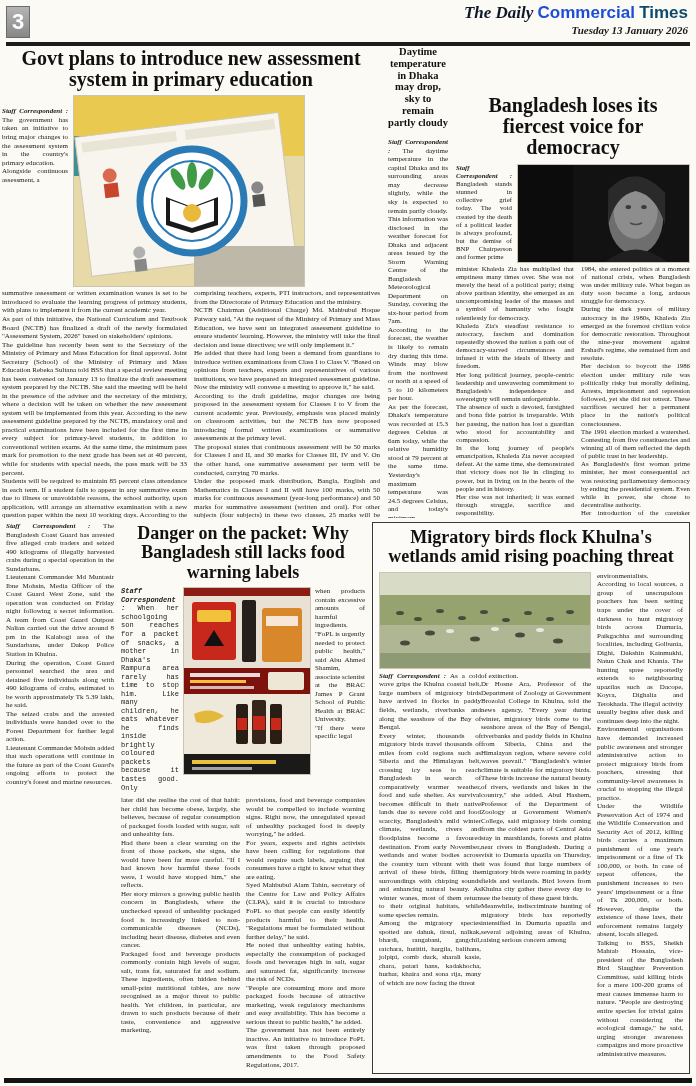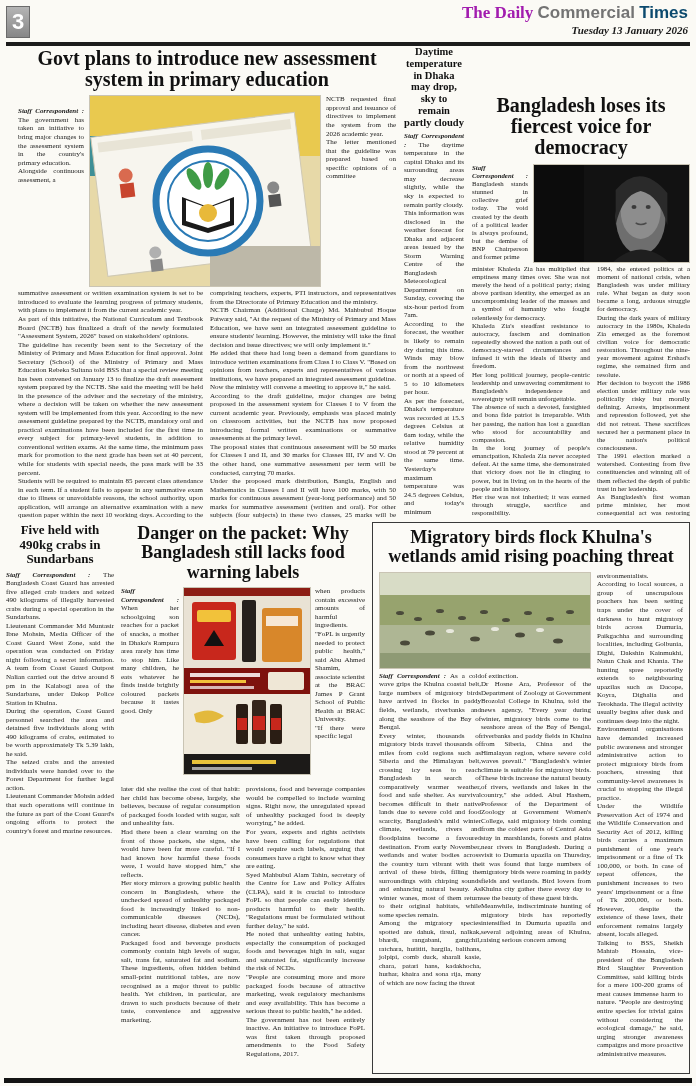--- a/index.html
+++ b/index.html
@@ -9,40 +9,40 @@
     font-family:"Liberation Serif", serif;
   }
   .page{position:absolute;inset:0;padding:4px 6px 0 6px;box-sizing:border-box;}
   
   .header{position:relative;height:38px;}
   .pageno{position:absolute;left:0;top:2px;width:22px;height:30px;
     background:linear-gradient(180deg,#b5b5b5,#878787);border:1px solid #6b6b6b;
     color:#fff;font:bold 22px/30px "Liberation Sans", sans-serif;text-align:center;}
   .masthead{position:absolute;right:2px;top:0;text-align:right;}
   .mast-line1{font-size:17px;line-height:18px;white-space:nowrap;}
-  .mast-daily{font-weight:bold;color:#a21caf;text-align:right;}
+  .mast-daily{font-style:italic;font-weight:bold;color:#0f172a;text-align:right;}
   .mast-commercial{font-family:"Liberation Sans", sans-serif;font-weight:bold;}
   .mast-times{font-family:"Liberation Sans", sans-serif;font-weight:bold;}
   .mast-date{font-size:11px;font-weight:bold;font-style:italic;margin-top:2px;}
   .toprule{position:absolute;left:0;right:0;top:38px;height:4px;background:#1c1c1c;
     box-shadow:0 6px 0 -4px #9a9a9a;}
   
   .txt p{margin:0;text-align:justify;}
   .bodytxt{font-size:7px;line-height:1.22;}
   .bodytxt-sm{font-size:6.8px;line-height:1.2;}
   .cols{display:flex;}
   .gap7{gap:7px;}
   .gap6{gap:6px;}
   h1,h2{font-family:"Liberation Serif", serif;color:#111;}
   .h-big{font-size:20px;line-height:1.06;font-weight:bold;text-align:center;margin:2px 0 5px;}
   .h-mid{font-size:18px;line-height:1.08;font-weight:bold;text-align:center;margin:2px 0 5px;}
   .h-small{font-size:13px;line-height:1.12;font-weight:bold;text-align:center;margin:1px 0 4px;}
-  .h-weather{font-size:10.5px;line-height:1.12;font-weight:bold;text-align:center;margin:0 0 4px;}
+  .h-weather{font-size:10.5px;line-height:1.12;font-weight:bold;text-align:center;margin:0 0 10px;}
   
-  .top-section{position:absolute;left:18px;right:6px;top:46px;height:472px;display:flex;gap:8px;overflow:hidden;}
+  .top-section{position:absolute;left:2px;right:6px;top:46px;height:472px;display:flex;gap:8px;overflow:hidden;}
   .art-assessment{width:378px;flex:none;}
   .art-weather{width:60px;flex:none;}
   .art-khaleda{flex:1;min-width:0;margin-top:47px;}
   .bottom-section{position:absolute;left:6px;right:6px;top:522px;bottom:12px;display:flex;gap:7px;overflow:hidden;}
   .art-crabs{width:108px;flex:none;}
   .art-fopl{width:244px;flex:none;}
   .art-birds{flex:1;min-width:0;border:1px solid #3a3a3a;padding:3px 6px 4px;box-sizing:border-box;background:#fcfbf7;}
   .imgbox{flex:none;border:1px solid #c9c4b4;background:#eee;overflow:hidden;}
   .birds-main{width:212px;flex:none;}
   .birds-cols{display:flex;margin-top:3px;}
@@ -51,21 +51,21 @@
 </head>
 <body>
 
 <div class="page">
 
   <div class="header">
     <div class="pageno">3</div>
     <div class="masthead">
       <div class="mast-line1">
         <span class="mast-daily">The Daily</span>
-        <span class="mast-commercial" style="color:#737373">Commercial</span>
+        <span class="mast-commercial" style="color:#1d4ed8">Commercial</span>
         <span class="mast-times" style="color:#0c4a6e">Times</span>
       </div>
       <div class="mast-date">Tuesday 13 January 2026</div>
     </div>
     <div class="toprule"></div>
   </div>
 
   <div class="top-section">
 
     <div class="art-assessment">
@@ -106,28 +106,24 @@
                 <ellipse cx="0" cy="-26" rx="5" ry="13"></ellipse>
                 <ellipse cx="14" cy="-22" rx="5" ry="12" transform="rotate(30 14 -22)"></ellipse>
               </g>
               <path d="M -26 -4 L 0 6 L 26 -4 L 26 24 L 0 32 L -26 24 Z" fill="#1a1a1a"></path>
               <path d="M -22 -1 L 0 7 L 22 -1 L 22 20 L 0 27 L -22 20 Z" fill="#ffffff"></path>
               <circle cy="12" r="9" fill="#e8b93a"></circle>
               <circle r="51" fill="none" stroke="#2a7ab5" stroke-width="1" stroke-dasharray="2 3"></circle>
             </g>
           </svg>
         </div>
-        <div class="txt bodytxt" style="flex:1;">
-            <p>NCTB requested final approval and issuance of directives to implement the system from the 2026 academic year.</p>
-            <p>The letter mentioned that the guideline was prepared based on specific opinions of a committee</p>
-          </div>
       </div>
       <div class="cols gap7" style="margin-top:2px;">
         <div class="txt bodytxt" style="width:185px;flex:none;">
-            <p>summative assessment or written examination system is set to be introduced to evaluate the learning progress of primary students, with plans to implement it from the current academic year.</p>
+            <p>summative assessment or written examination wanes is set to be introduced to evaluate the learning progress of primary students, with plans to implement it from the current academic year.</p>
             <p>As part of this initiative, the National Curriculum and Textbook Board (NCTB) has finalized a draft of the newly formulated "Assessment System, 2026" based on stakeholders' opinions.</p>
             <p>The guideline has recently been sent to the Secretary of the Ministry of Primary and Mass Education for final approval. Joint Secretary (School) of the Ministry of Primary and Mass Education Rebeka Sultana told BSS that a special review meeting has been convened on January 13 to finalize the draft assessment system prepared by the NCTB. She said the meeting will be held in the presence of the adviser and the secretary of the ministry, where a decision will be taken on whether the new assessment system will be implemented from this year. According to the new assessment guideline prepared by the NCTB, mandatory oral and practical examinations have been included for the first time in every subject for primary-level students, in addition to conventional written exams. At the same time, the minimum pass mark for promotion to the next grade has been set at 40 percent, while for students with special needs, the pass mark will be 33 percent.</p>
             <p>Students will be required to maintain 85 percent class attendance in each term. If a student fails to appear in any summative exam due to illness or unavoidable reasons, the school authority, upon application, will arrange an alternative examination with a new question paper within the next 10 working days. According to the guideline, assessment data must be preserved and learning progress reports prepared to present results and track students' development.</p>
           </div>
         <div style="flex:1;min-width:0;">
           <div class="txt bodytxt">
               <p>comprising teachers, experts, PTI instructors, and representatives from the Directorate of Primary Education and the ministry.</p>
               <p>NCTB Chairman (Additional Charge) Md. Mahbubul Hoque Patwary said, "At the request of the Ministry of Primary and Mass Education, we have sent an integrated assessment guideline to ensure students' learning. However, the ministry will take the final decision and issue directives; we will only implement it."</p>
               <p>He added that there had long been a demand from guardians to introduce written examinations from Class I to Class V. "Based on opinions from teachers, experts and representatives of various institutions, we have prepared an integrated assessment guideline. Now the ministry will convene a meeting to approve it," he said.</p>
               <p>According to the draft guideline, major changes are being proposed in the assessment system for Classes I to V from the current academic year. Previously, emphasis was placed mainly on classroom activities, but the NCTB has now proposed introducing formal written examinations or summative assessments at the primary level.</p>
@@ -190,34 +186,33 @@
             </div>
           <p class="txt bodytxt-sm" style="margin:0;text-align:justify;"><span>Her introduction of the caretaker government system in 1996 further demonstrated political foresight. Faced with unrest and opposition demands, she amended the Constitution to ensure neutral elections, despite having the option to retain power. This decision elevated her standing beyond party politics and affirmed</span> </p>
         </div>
       </div>
     </div>
   </div>
 
   <div class="bottom-section">
 
     <div class="art-crabs">
-      <h2 class="h-small">Five held with 490kg crabs in Sundarbans</h2>
       <div class="txt bodytxt">
           <p><b><i>Staff Correspondent : </i></b>The Bangladesh Coast Guard has arrested five alleged crab traders and seized 490 kilograms of illegally harvested crabs during a special operation in the Sundarbans.</p>
           <p>Lieutenant Commander Md Muntasir Ibne Mohsin, Media Officer of the Coast Guard West Zone, said the operation was conducted on Friday night following a secret information. A team from Coast Guard Outpost Nalian carried out the drive around 8 pm in the Kalabogi area of the Sundarbans, under Dakop Police Station in Khulna.</p>
           <p>During the operation, Coast Guard personnel searched the area and detained five individuals along with 490 kilograms of crabs, estimated to be worth approximately Tk 5.39 lakh, he said.</p>
           <p>The seized crabs and the arrested individuals were handed over to the Forest Department for further legal action.</p>
           <p>Lieutenant Commander Mohsin added that such operations will continue in the future as part of the Coast Guard's ongoing efforts to protect the country's forest and marine resources.</p>
         </div>
     </div>
 
     <div class="art-fopl">
       <h1 class="h-mid">Danger on the packet: Why Bangladesh still lacks food warning labels</h1>
       <div class="cols">
-        <div class="txt bodytxt" style="width:58px;flex:none;">
+        <div class="txt bodytxt" style="width:58px;flex:none;font-family:Liberation Mono, monospace;">
             <p><b><i>Staff Correspondent : </i></b>When her schoolgoing son reaches for a packet of snacks, a mother in Dhaka's Rampura area rarely has time to stop him. Like many children, he eats whatever he finds inside brightly coloured packets because it tastes good. Only</p>
           </div>
         <div class="imgbox" style="width:126px;height:186px;margin:0 4px;">
           <svg width="126" height="186" viewBox="0 0 126 186">
             <rect width="126" height="186" fill="#e9e2d4"></rect>
             <rect x="0" y="0" width="126" height="8" fill="#8c1d14"></rect>
             <rect x="8" y="14" width="44" height="58" rx="3" fill="#c8271c"></rect>
             <rect x="13" y="22" width="34" height="12" rx="2" fill="#f2c23a"></rect>
             <path d="M 30 42 L 40 58 L 20 58 Z" fill="#111"></path>
             <rect x="58" y="12" width="14" height="62" rx="2" fill="#26201c"></rect>
@@ -242,21 +237,21 @@
             <rect x="8" y="172" width="84" height="4" fill="#e8c23a"></rect>
             <rect x="8" y="179" width="60" height="3" fill="#fff" opacity="0.6"></rect>
           </svg>
         </div>
         <div class="txt bodytxt" style="flex:1;">
             <p>when products contain excessive amounts of harmful ingredients.</p>
             <p>"FoPL is urgently needed to protect public health," said Abu Ahmed Shamim, associate scientist at the BRAC James P Grant School of Public Health at BRAC University.</p>
             <p>"If there were specific legal</p>
           </div>
       </div>
-      <div class="cols gap6" style="margin-top:10px;">
+      <div class="cols gap6" style="margin-top:4px;">
         <div class="txt bodytxt" style="width:119px;flex:none;">
             <p>later did she realise the cost of that habit: her child has become obese, largely, she believes, because of regular consumption of packaged foods loaded with sugar, salt and unhealthy fats.</p>
             <p>Had there been a clear warning on the front of those packets, she signs, she would have been far more careful. "If I had known how harmful these foods were, I would have stopped him," she reflects.</p>
             <p>Her story mirrors a growing public health concern in Bangladesh, where the unchecked spread of unhealthy packaged food is increasingly linked to non-communicable diseases (NCDs), including heart disease, diabetes and even cancer.</p>
             <p>Packaged food and beverage products commonly contain high levels of sugar, salt, trans fat, saturated fat and sodium. These ingredients, often hidden behind small-print nutritional tables, are now recognised as a major threat to public health. Yet children, in particular, are drawn to such products because of their taste, convenience and aggressive marketing.</p>
           </div>
         <div class="txt bodytxt" style="flex:1;min-width:0;">
             <p>provisions, food and beverage companies would be compelled to include warning signs. Right now, the unregulated spread of unhealthy packaged food is deeply worrying," he added.</p>
             <p>For years, experts and rights activists have been calling for regulations that would require such labels, arguing that consumers have a right to know what they are eating.</p>
             <p>Syed Mahbubul Alam Tahin, secretary of the Centre for Law and Policy Affairs (CLPA), said it is crucial to introduce FoPL so that people can easily identify products harmful to their health. "Regulations must be formulated without further delay," he said.</p>

